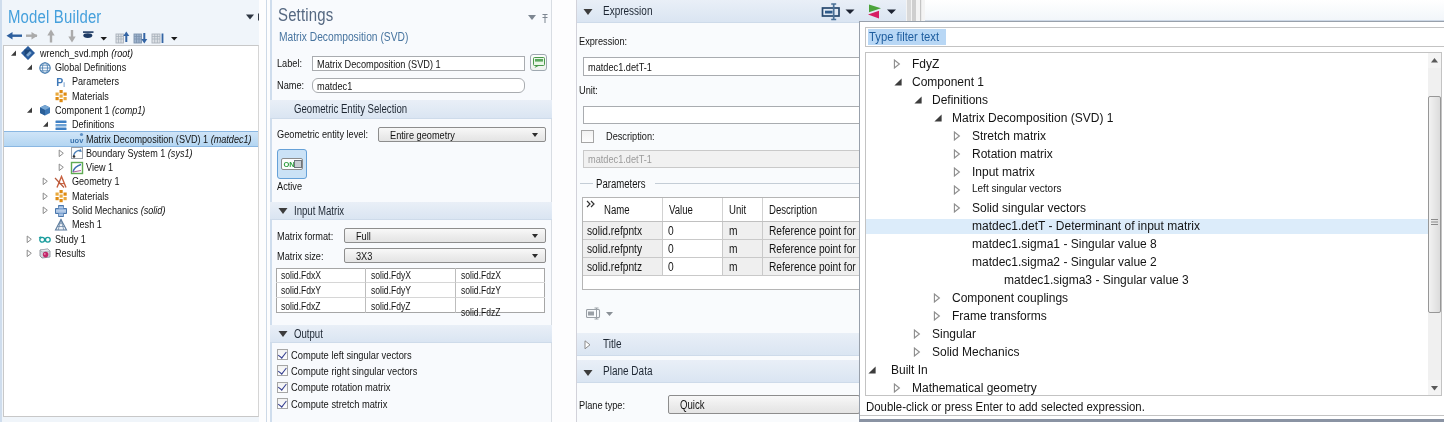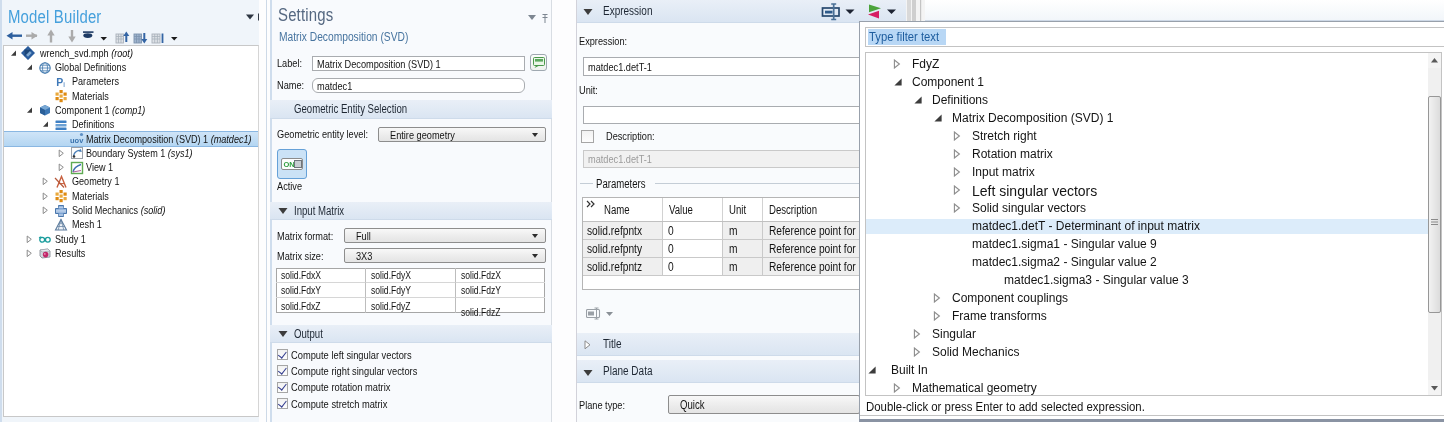--- a/index.html
+++ b/index.html
@@ -452,40 +452,40 @@
       <polygon points="8.6,1.4 8.6,8.6 1.4,8.6" fill="#3c3c3c"></polygon>
     </svg>
 <div class="t" style="left:932px;top:94px;font-size:12px;transform:scaleX(1);">Definitions</div>
 <svg class="a" style="left:933px;top:113px" width="10" height="10">
       <polygon points="8.6,1.4 8.6,8.6 1.4,8.6" fill="#3c3c3c"></polygon>
     </svg>
 <div class="t" style="left:952px;top:112px;font-size:12px;transform:scaleX(1);">Matrix Decomposition (SVD) 1</div>
 <svg class="a" style="left:953px;top:131px" width="9" height="10">
       <polygon points="1.4,1 1.4,9 6.4,5" fill="#fdfdfd" stroke="#8c8c8c" stroke-width="1.1"></polygon>
     </svg>
-<div class="t" style="left:972px;top:130px;font-size:12px;transform:scaleX(1);">Stretch right</div>
+<div class="t" style="left:972px;top:130px;font-size:12px;transform:scaleX(1);">Stretch matrix</div>
 <svg class="a" style="left:953px;top:149px" width="9" height="10">
       <polygon points="1.4,1 1.4,9 6.4,5" fill="#fdfdfd" stroke="#8c8c8c" stroke-width="1.1"></polygon>
     </svg>
 <div class="t" style="left:972px;top:148px;font-size:12px;transform:scaleX(1);">Rotation matrix</div>
 <svg class="a" style="left:953px;top:167px" width="9" height="10">
       <polygon points="1.4,1 1.4,9 6.4,5" fill="#fdfdfd" stroke="#8c8c8c" stroke-width="1.1"></polygon>
     </svg>
 <div class="t" style="left:972px;top:166px;font-size:12px;transform:scaleX(1);">Input matrix</div>
 <svg class="a" style="left:953px;top:185px" width="9" height="10">
       <polygon points="1.4,1 1.4,9 6.4,5" fill="#fdfdfd" stroke="#8c8c8c" stroke-width="1.1"></polygon>
     </svg>
-<div class="t" style="left:972px;top:184px;font-size:14px;transform:scaleX(1);">Left singular vectors</div>
+<div class="t" style="left:972px;top:184px;font-size:10px;transform:scaleX(1);">Left singular vectors</div>
 <svg class="a" style="left:953px;top:203px" width="9" height="10">
       <polygon points="1.4,1 1.4,9 6.4,5" fill="#fdfdfd" stroke="#8c8c8c" stroke-width="1.1"></polygon>
     </svg>
 <div class="t" style="left:972px;top:202px;font-size:12px;transform:scaleX(1);">Solid singular vectors</div>
 <div class="a" style="left:866px;top:219px;width:562px;height:15px;background:#dcecfa;"></div>
 <div class="t" style="left:972px;top:220px;font-size:12px;transform:scaleX(1);">matdec1.detT - Determinant of input matrix</div>
-<div class="t" style="left:972px;top:238px;font-size:12px;transform:scaleX(1);">matdec1.sigma1 - Singular value 9</div>
+<div class="t" style="left:972px;top:238px;font-size:12px;transform:scaleX(1);">matdec1.sigma1 - Singular value 8</div>
 <div class="t" style="left:972px;top:256px;font-size:12px;transform:scaleX(1);">matdec1.sigma2 - Singular value 2</div>
 <div class="t" style="left:972px;top:274px;font-size:12px;transform:scaleX(1);margin-left:32px;">matdec1.sigma3 - Singular value 3</div>
 <svg class="a" style="left:933px;top:293px" width="9" height="10">
       <polygon points="1.4,1 1.4,9 6.4,5" fill="#fdfdfd" stroke="#8c8c8c" stroke-width="1.1"></polygon>
     </svg>
 <div class="t" style="left:952px;top:292px;font-size:12px;transform:scaleX(1);">Component couplings</div>
 <svg class="a" style="left:933px;top:311px" width="9" height="10">
       <polygon points="1.4,1 1.4,9 6.4,5" fill="#fdfdfd" stroke="#8c8c8c" stroke-width="1.1"></polygon>
     </svg>
 <div class="t" style="left:952px;top:310px;font-size:12px;transform:scaleX(1);">Frame transforms</div>

